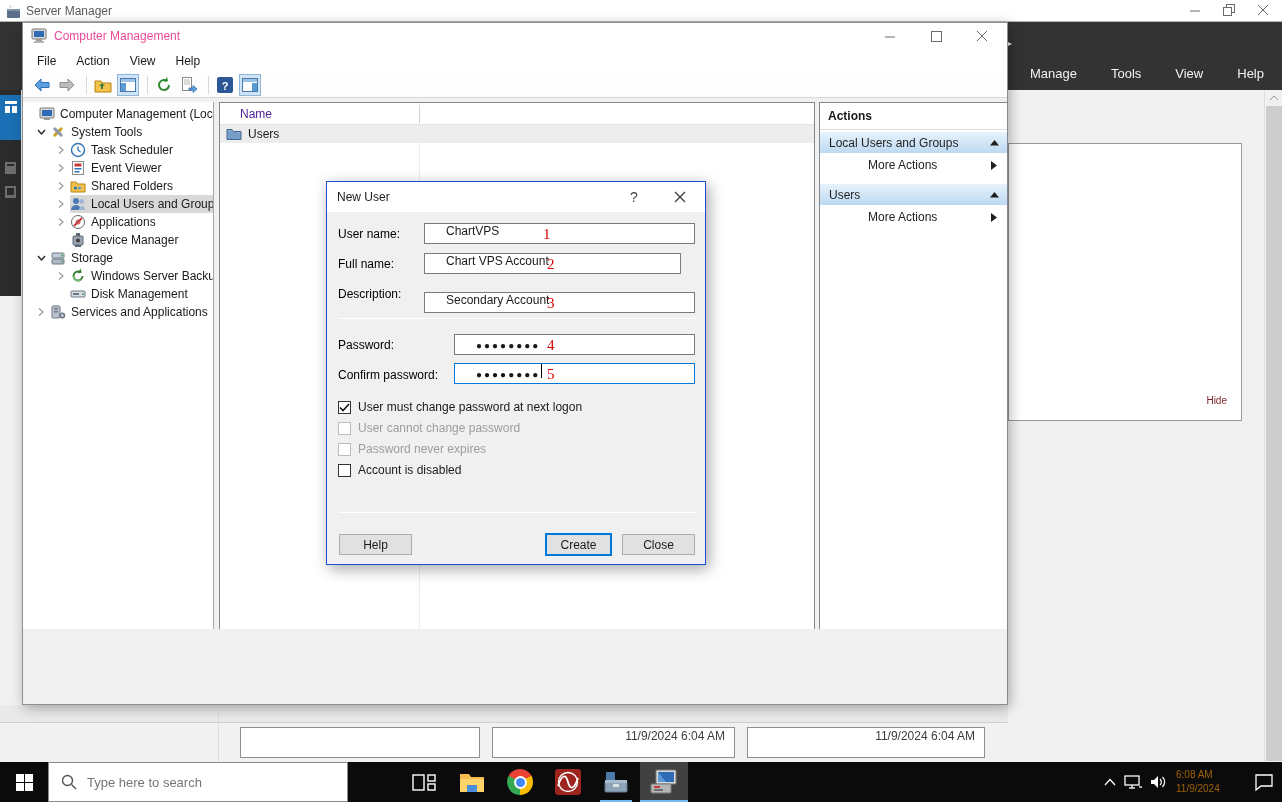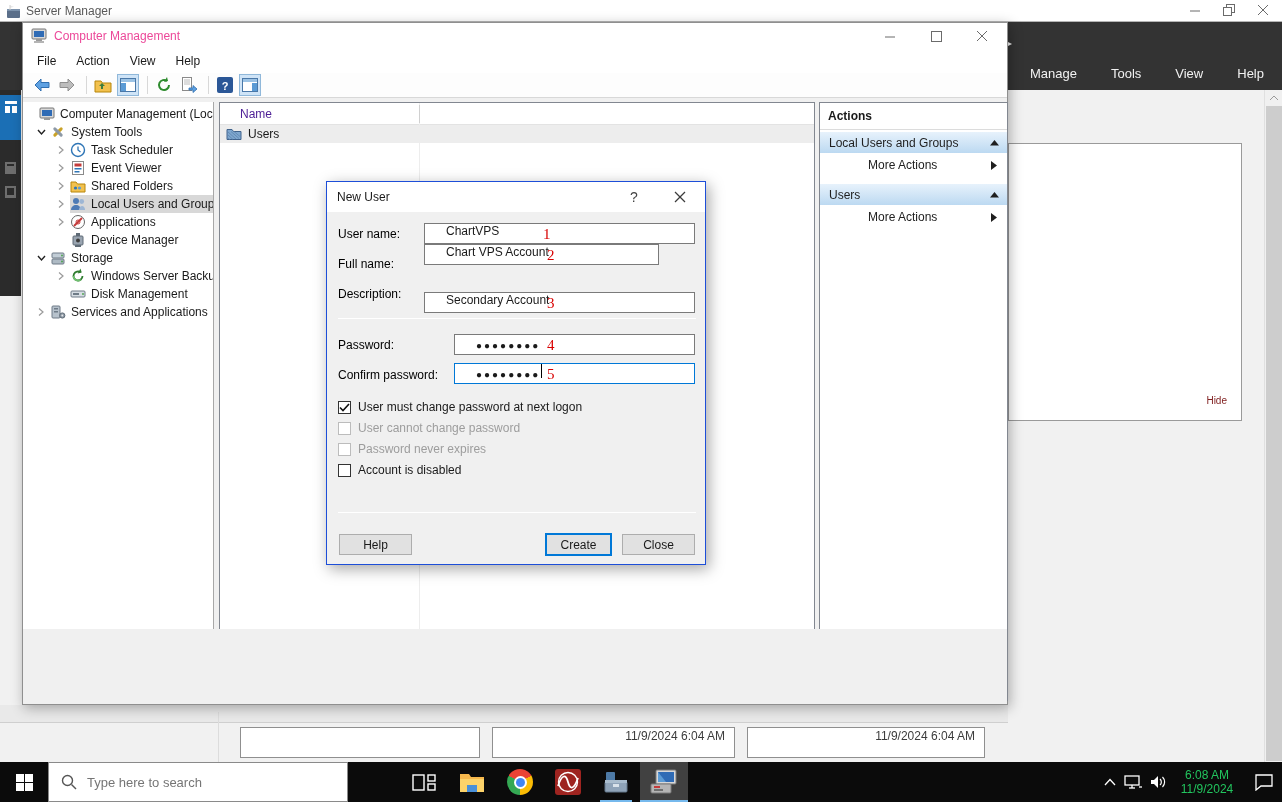--- a/index.html
+++ b/index.html
@@ -85,21 +85,21 @@
   
   #taskbar{left:0;top:762px;width:1282px;height:40px;background:#0b0b0b;display:flex;align-items:center}
   #start{width:48px;height:40px;display:flex;align-items:center;justify-content:center}
   #searchbox{width:300px;height:40px;background:#fff;border:1px solid #8a8a8a;display:flex;align-items:center;padding-left:12px}
   #searchbox input{border:none;outline:none;font-size:13px;color:#444;width:240px;font-family:inherit;background:transparent}
   .tb-app{width:48px;height:40px;display:flex;align-items:center;justify-content:center;position:relative}
   .tb-app.running::after{content:"";position:absolute;left:8px;bottom:0;width:32px;height:2px;background:#76b9ed}
   .tb-app.active{background:#414141}
   .tb-app.active::after{left:0;width:48px}
   #tray{position:absolute;right:8px;top:0;height:40px;display:flex;align-items:center;gap:8px}
-  #clock{width:62px;text-align:center;color:#22c55e;font-size:12px;line-height:14px}
+  #clock{width:62px;color:#a16207;font-size:10px;line-height:14px}
 </style>
 </head>
 <body>
 
 <div class="abs" id="sm-titlebar">
   <span class="abs" style="left:6px;top:4px">
     <svg width="15" height="15" viewBox="0 0 15 15">
         <rect x="1" y="6" width="13" height="8" rx="1" fill="#5b6f8a"></rect>
         <rect x="1" y="5" width="13" height="2" fill="#7d93ad"></rect>
         <path d="M4 6V1.5l4 1.2-4 1.2z" fill="#e8e8e8"></path>
@@ -534,21 +534,21 @@
       </span>
   </div>
 
   <span class="dlabel" style="left:11px;top:45px">User name:</span>
   <div class="dinput" style="left:97px;top:41px;width:271px">
     <span>ChartVPS</span>
     <span class="annot" style="left:118px">1</span>
   </div>
 
   <span class="dlabel" style="left:11px;top:75px">Full name:</span>
-  <div class="dinput" style="left:97px;top:62px;width:235px">
+  <div class="dinput" style="left:97px;top:71px;width:257px">
     <span>Chart VPS Account</span>
     <span class="annot" style="left:122px">2</span>
   </div>
 
   <span class="dlabel" style="left:11px;top:105px">Description:</span>
   <div class="dinput" style="left:97px;top:110px;width:271px">
     <span>Secondary Account</span>
     <span class="annot" style="left:122px">3</span>
   </div>
 

